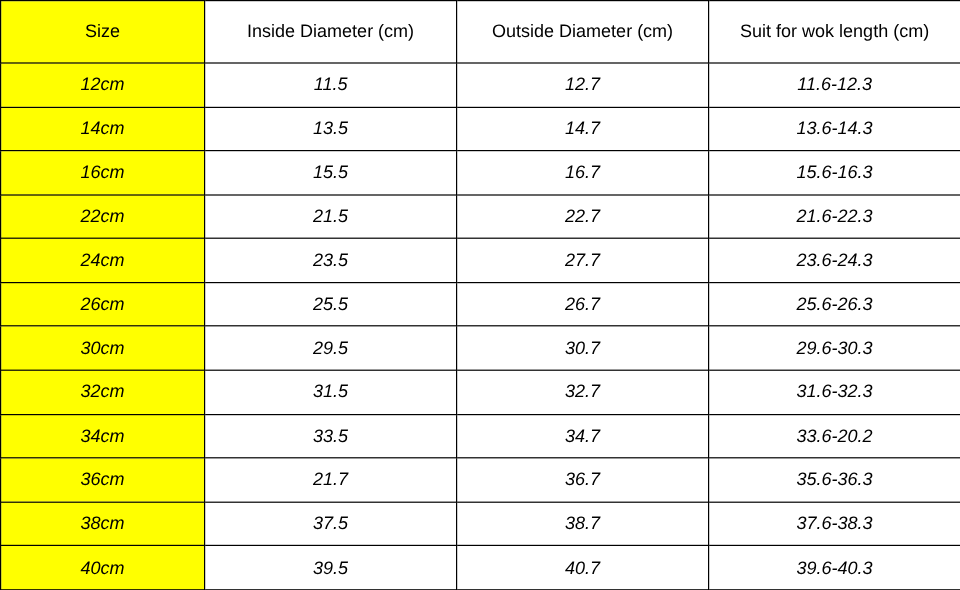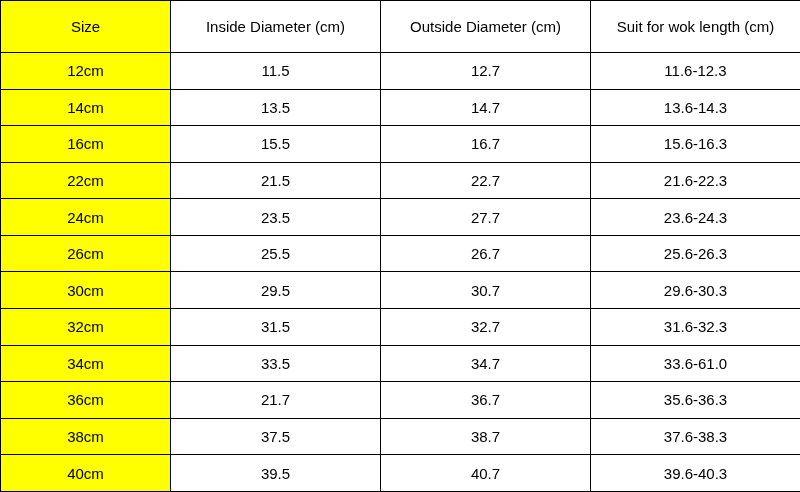--- a/index.html
+++ b/index.html
@@ -34,21 +34,21 @@
     font-size: 15px;
     color: #000000;
     padding: 0;
   }
   col.c-size { width: 170px; }
   col.c-inside { width: 210px; }
   col.c-outside { width: 210px; }
   col.c-suit { width: 210px; }
 
   thead tr { height: 52px; }
-  tbody tr { height: 29.3px; }
+  tbody tr { height: 29.3px; font-style: italic; }
 
   th.head-size {
     background: #ffff00;
     font-size: 15px;
   }
   th.head-plain {
     background: #ffffff;
     font-size: 15px;
   }
   td.cell-size {
@@ -126,21 +126,21 @@
       <tr>
         <td class="cell-size">32cm</td>
         <td class="cell-val">31.5</td>
         <td class="cell-val">32.7</td>
         <td class="cell-val">31.6-32.3</td>
       </tr>
       <tr>
         <td class="cell-size">34cm</td>
         <td class="cell-val">33.5</td>
         <td class="cell-val">34.7</td>
-        <td class="cell-val">33.6-61.0</td>
+        <td class="cell-val">33.6-20.2</td>
       </tr>
       <tr>
         <td class="cell-size">36cm</td>
         <td class="cell-val">21.7</td>
         <td class="cell-val">36.7</td>
         <td class="cell-val">35.6-36.3</td>
       </tr>
       <tr>
         <td class="cell-size">38cm</td>
         <td class="cell-val">37.5</td>

